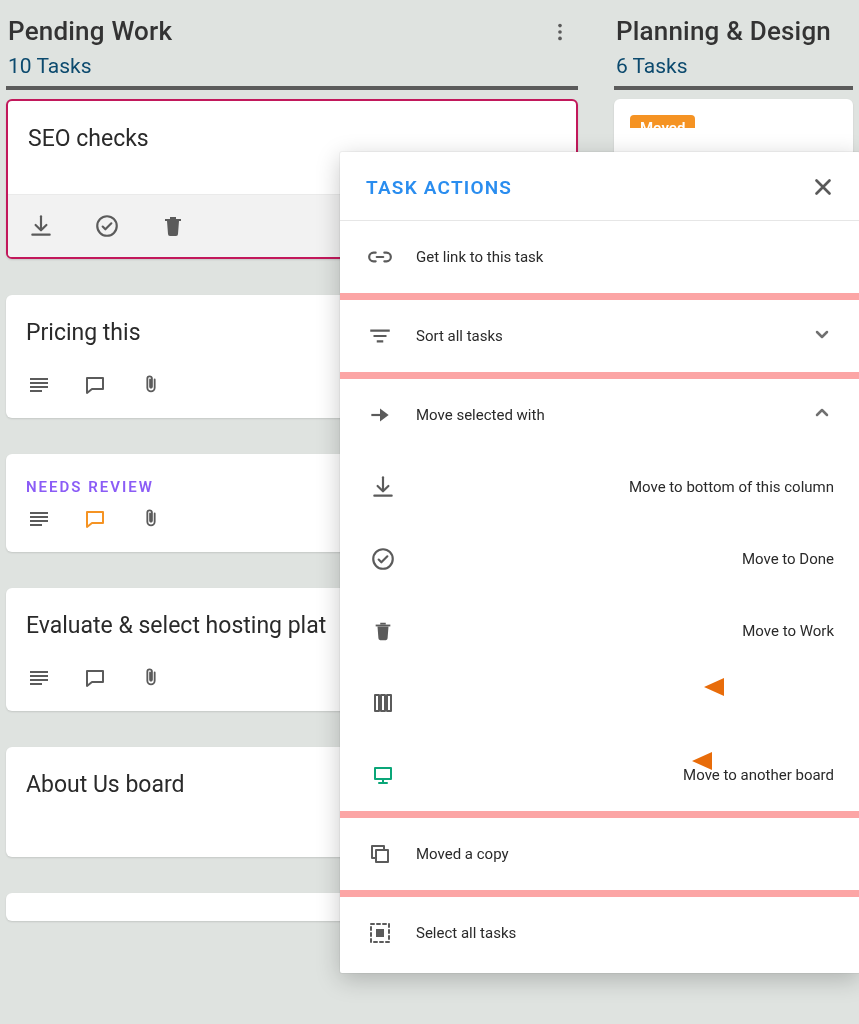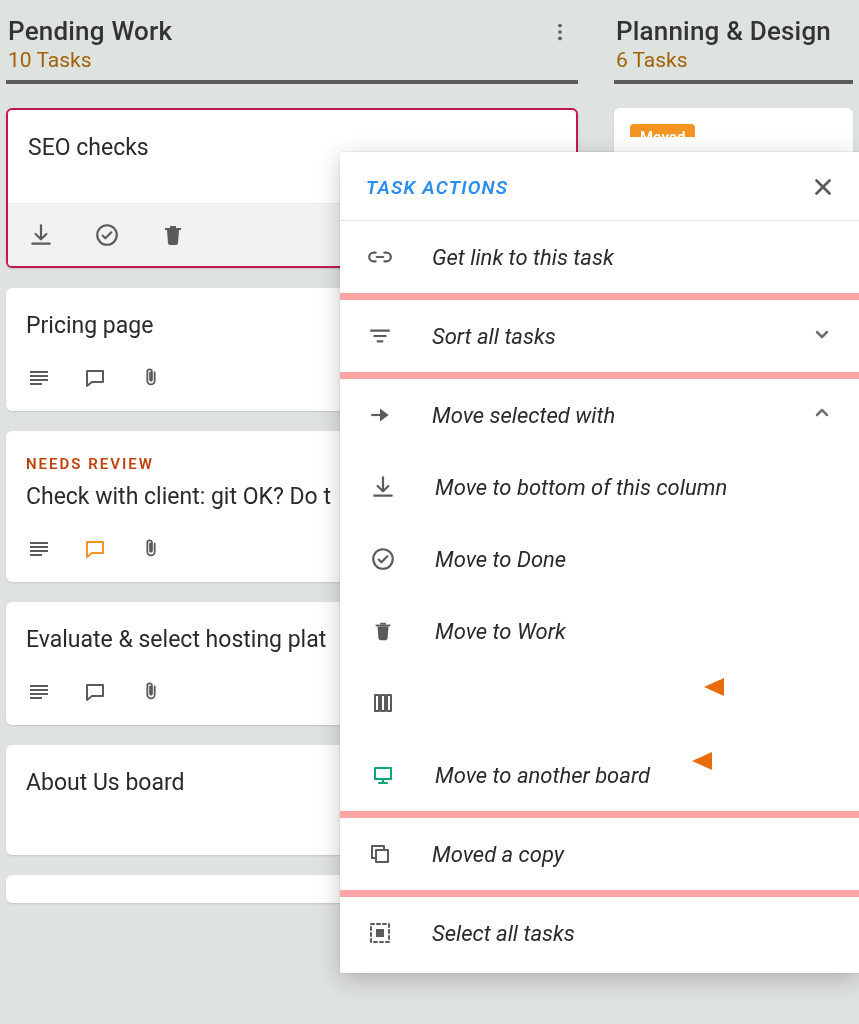--- a/index.html
+++ b/index.html
@@ -23,36 +23,36 @@
   }
   .col-pending { width: 574px; }
   .col-planning { width: 240px; min-width: 0; }
   .col-header {
     padding: 16px 2px 8px 2px;
     border-bottom: 4px solid #5b5b5b;
     display: flex;
     align-items: flex-start;
     justify-content: space-between;
   }
-  .col-header .titles { display:flex; flex-direction:column; gap:2px; }
+  .col-header .titles { display:flex; flex-direction:column; gap:8px; }
   .col-title { font-size: 26px; font-weight: 500; color: #333; letter-spacing: .2px; }
-  .col-sub { font-size: 21px; color: #a16207; font-weight: 400; }
+  .col-sub { font-size: 21px; color: #0c4a6e; font-weight: 400; }
   .kebab {
     width: 32px; height: 32px; display:flex; align-items:center; justify-content:center;
     color:#5a5a5a; font-size: 22px; cursor:pointer;
   }
-  .cards { display:flex; flex-direction:column; gap:20px; padding-top: 24px; }
+  .cards { display:flex; flex-direction:column; gap:36px; padding-top: 9px; }
   .card {
     background:#fff;
     border-radius: 6px;
     box-shadow: 0 1px 2px rgba(0,0,0,.12);
     padding: 24px 20px 20px 20px;
   }
   .card-title { font-size: 23px; color:#2a2a2a; margin-bottom: 26px; }
-  .tag { font-size: 15px; color:#c2410c; letter-spacing: 2px; font-weight: 600; margin-bottom: 10px; }
+  .tag { font-size: 15px; color:#8b5cf6; letter-spacing: 2px; font-weight: 600; margin-bottom: 10px; }
   .card-selected {
     border: 2px solid #c2185b;
     padding: 0;
     overflow:hidden;
   }
   .card-selected .card-main {
     padding: 24px 20px 16px 20px;
   }
   .card-selected .card-actions {
     background:#f2f2f2;
@@ -80,39 +80,38 @@
   .menu {
     position:absolute;
     top: 152px;
     left: 340px;
     width: 520px;
     background:#fff;
     border-radius: 2px;
     box-shadow: 0 6px 24px rgba(0,0,0,.22), 0 0 0 1px rgba(0,0,0,.04);
     display:flex; flex-direction:column;
     padding-bottom: 4px;
-    font-style: italic;
   }
   .menu-header {
     display:flex; align-items:center; justify-content:space-between;
     padding: 20px 22px 18px 26px;
     border-bottom: 1px solid #e6e6e6;
   }
   .menu-header-title { color:#2a8def; font-size: 19px; font-weight: 600; letter-spacing: 1.2px; }
   .menu-close { color:#5a5a5a; width:30px; height:30px; display:flex; align-items:center; justify-content:center; cursor:pointer;}
   .menu-item {
-    display:flex; align-items:center; gap:38px;
+    display:flex; align-items:center; gap:22px;
     padding: 22px 26px;
-    font-size: 22px;
+    font-size: 15px;
     color:#2a2a2a;
     cursor:pointer;
     position:relative;
   }
   .menu-item .mi-icon { width:28px; height:28px; display:flex; align-items:center; justify-content:center; color:#5b5b5b; }
-  .menu-item.sub { padding-left: 29px; }
+  .menu-item.sub { padding-left: 29px; justify-content: space-between; }
   .sep { border-top:7px solid #fca5a5; }
   .chevron { position:absolute; right:26px; color:#707070; }
   
   .arrow {
     position:absolute;
     width:58px; height:30px;
     pointer-events:none;
   }
   .arrow svg { width:100%; height:100%; }
   
@@ -163,21 +162,21 @@
             <svg viewBox="0 0 24 24" width="24" height="24">
                 <path class="fl" d="M6 7h12l-1 13a2 2 0 0 1-2 2H9a2 2 0 0 1-2-2L6 7z"></path>
                 <path class="fl" d="M4 5h16v2H4z"></path>
                 <path class="fl" d="M9 3h6v2H9z"></path>
               </svg>
           </span>
         </div>
       </div>
 
       <div class="card">
-        <div class="card-title">Pricing page</div>
+        <div class="card-title">Pricing this</div>
         <div class="meta-row">
           <span class="meta-icon">
             <svg viewBox="0 0 24 24" width="24" height="24">
                 <path class="fl" d="M3 5h18v2H3zM3 9h18v2H3zM3 13h18v2H3zM3 17h12v2H3z"></path>
               </svg>
           </span>
           <span class="meta-icon">
             <svg viewBox="0 0 24 24" width="24" height="24">
                 <path class="st" d="M4 5h16v11H9l-5 4V5z"></path>
               </svg>
@@ -185,21 +184,20 @@
           <span class="meta-icon">
             <svg viewBox="0 0 24 24" width="22" height="22">
                 <path class="st" d="M16 6v9a4 4 0 1 1-8 0V5a2.5 2.5 0 1 1 5 0v9a1 1 0 1 1-2 0V6"></path>
               </svg>
           </span>
         </div>
       </div>
 
       <div class="card">
         <div class="tag">NEEDS REVIEW</div>
-        <div class="card-title" style="margin-bottom:26px">Check with client: git OK? Do t</div>
         <div class="meta-row">
           <span class="meta-icon">
             <svg viewBox="0 0 24 24" width="24" height="24">
                 <path class="fl" d="M3 5h18v2H3zM3 9h18v2H3zM3 13h18v2H3zM3 17h12v2H3z"></path>
               </svg>
           </span>
           <span class="meta-icon orange">
             <svg viewBox="0 0 24 24" width="24" height="24">
                 <path class="st" d="M4 5h16v11H9l-5 4V5z"></path>
               </svg>

